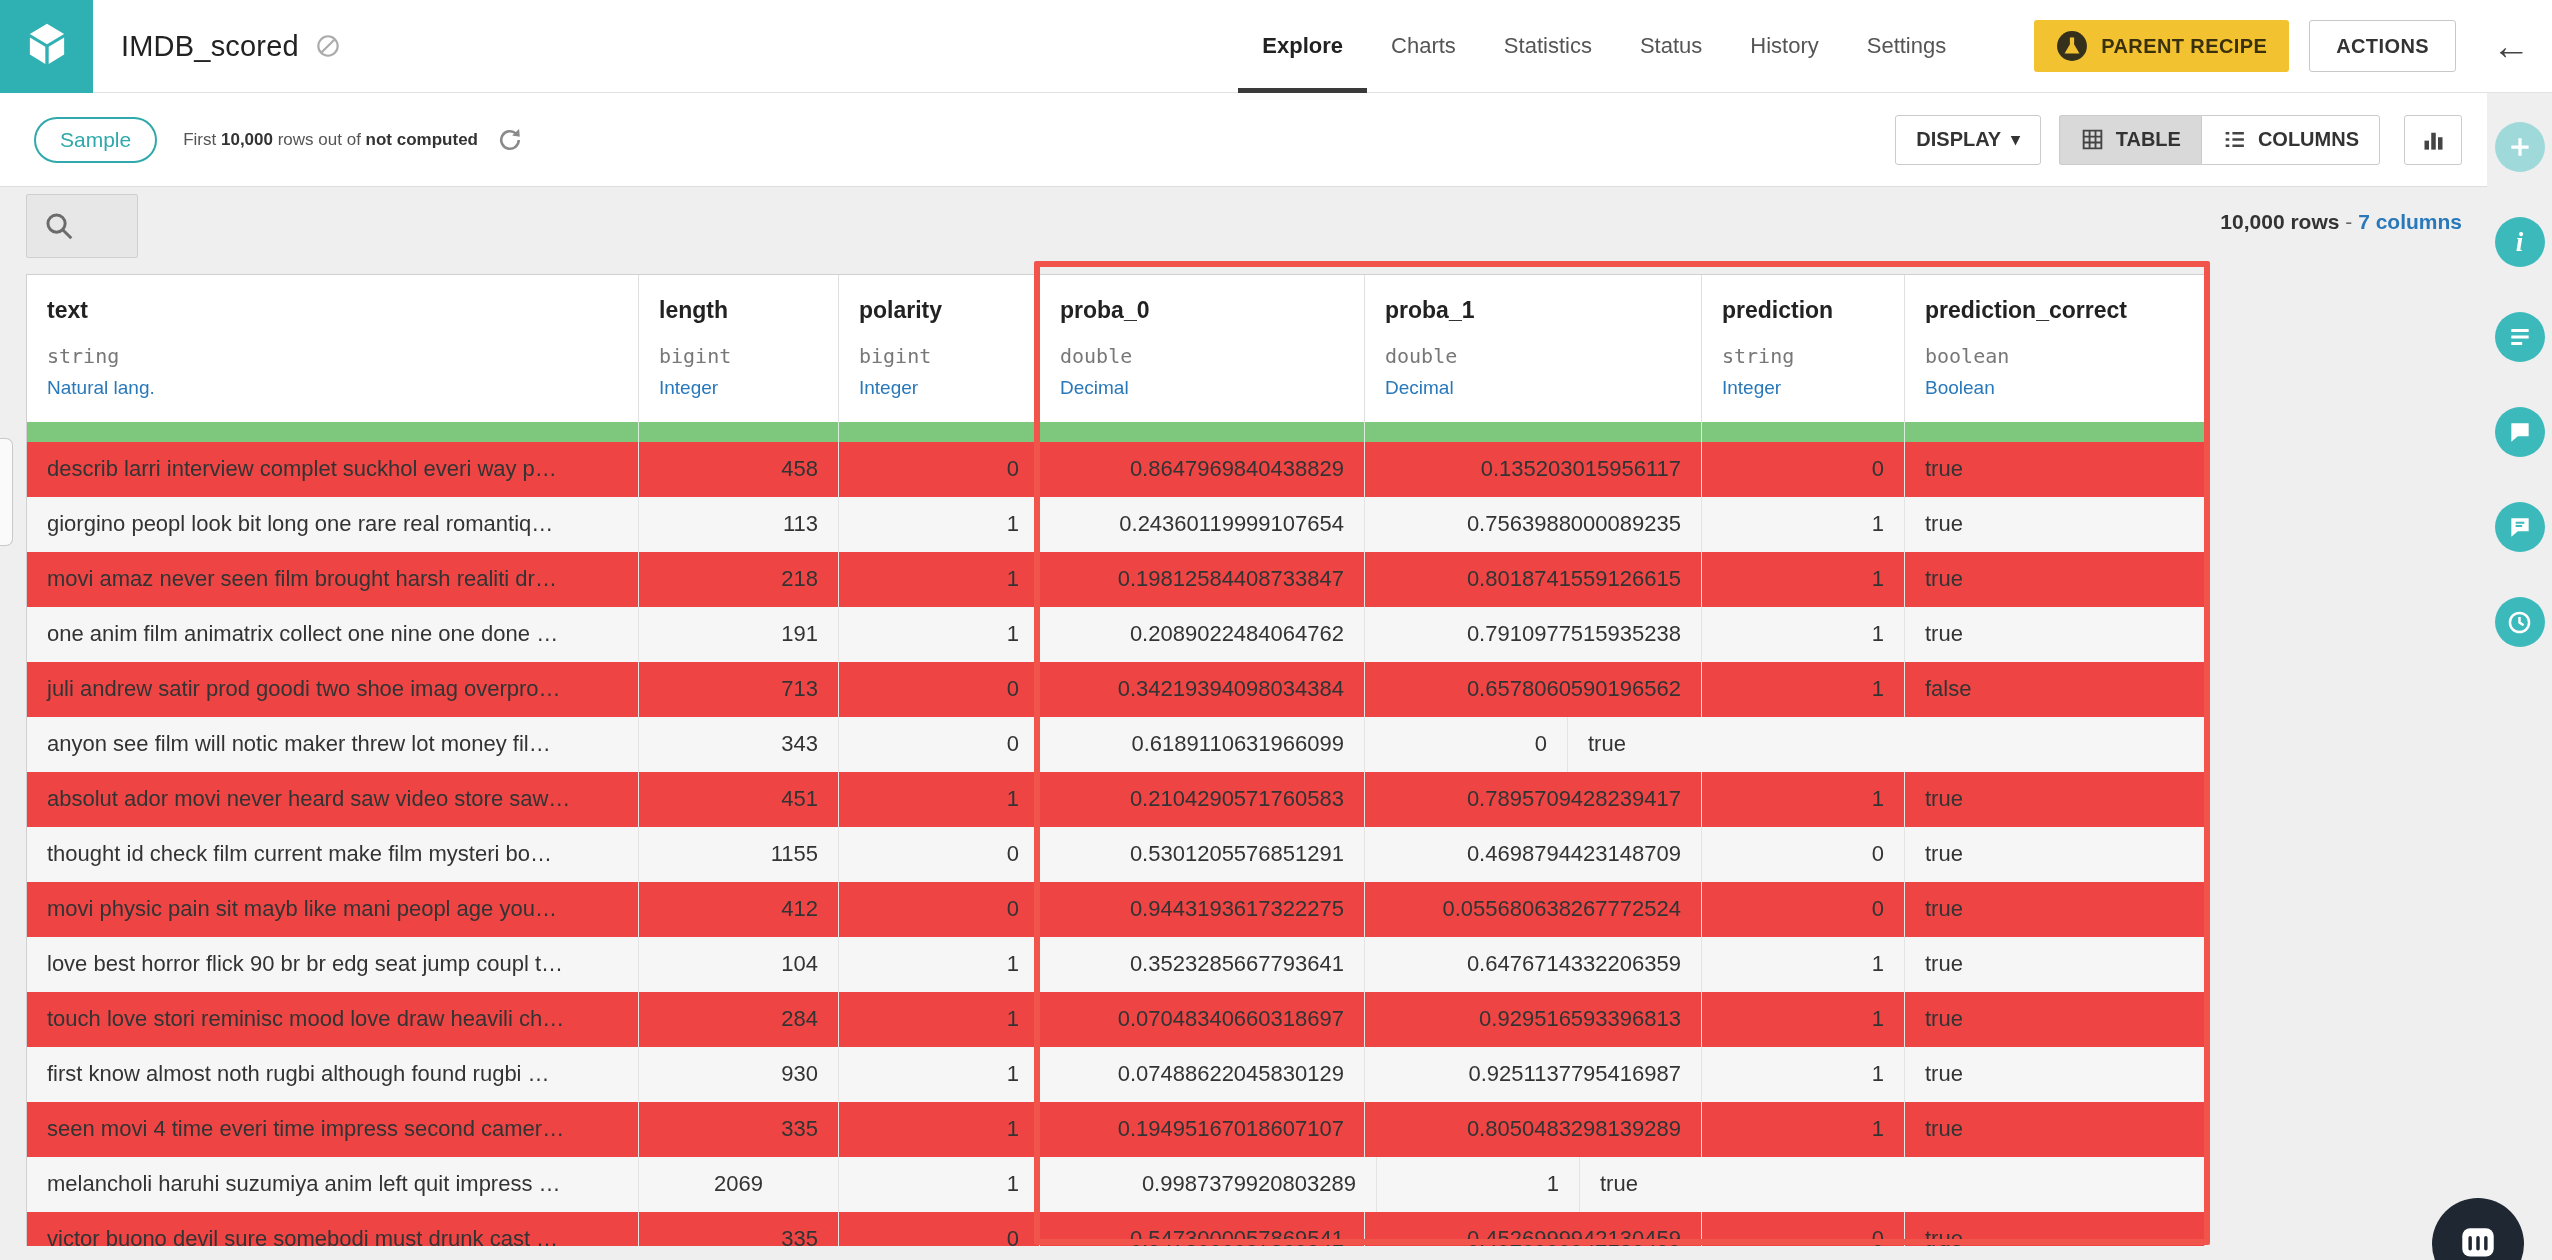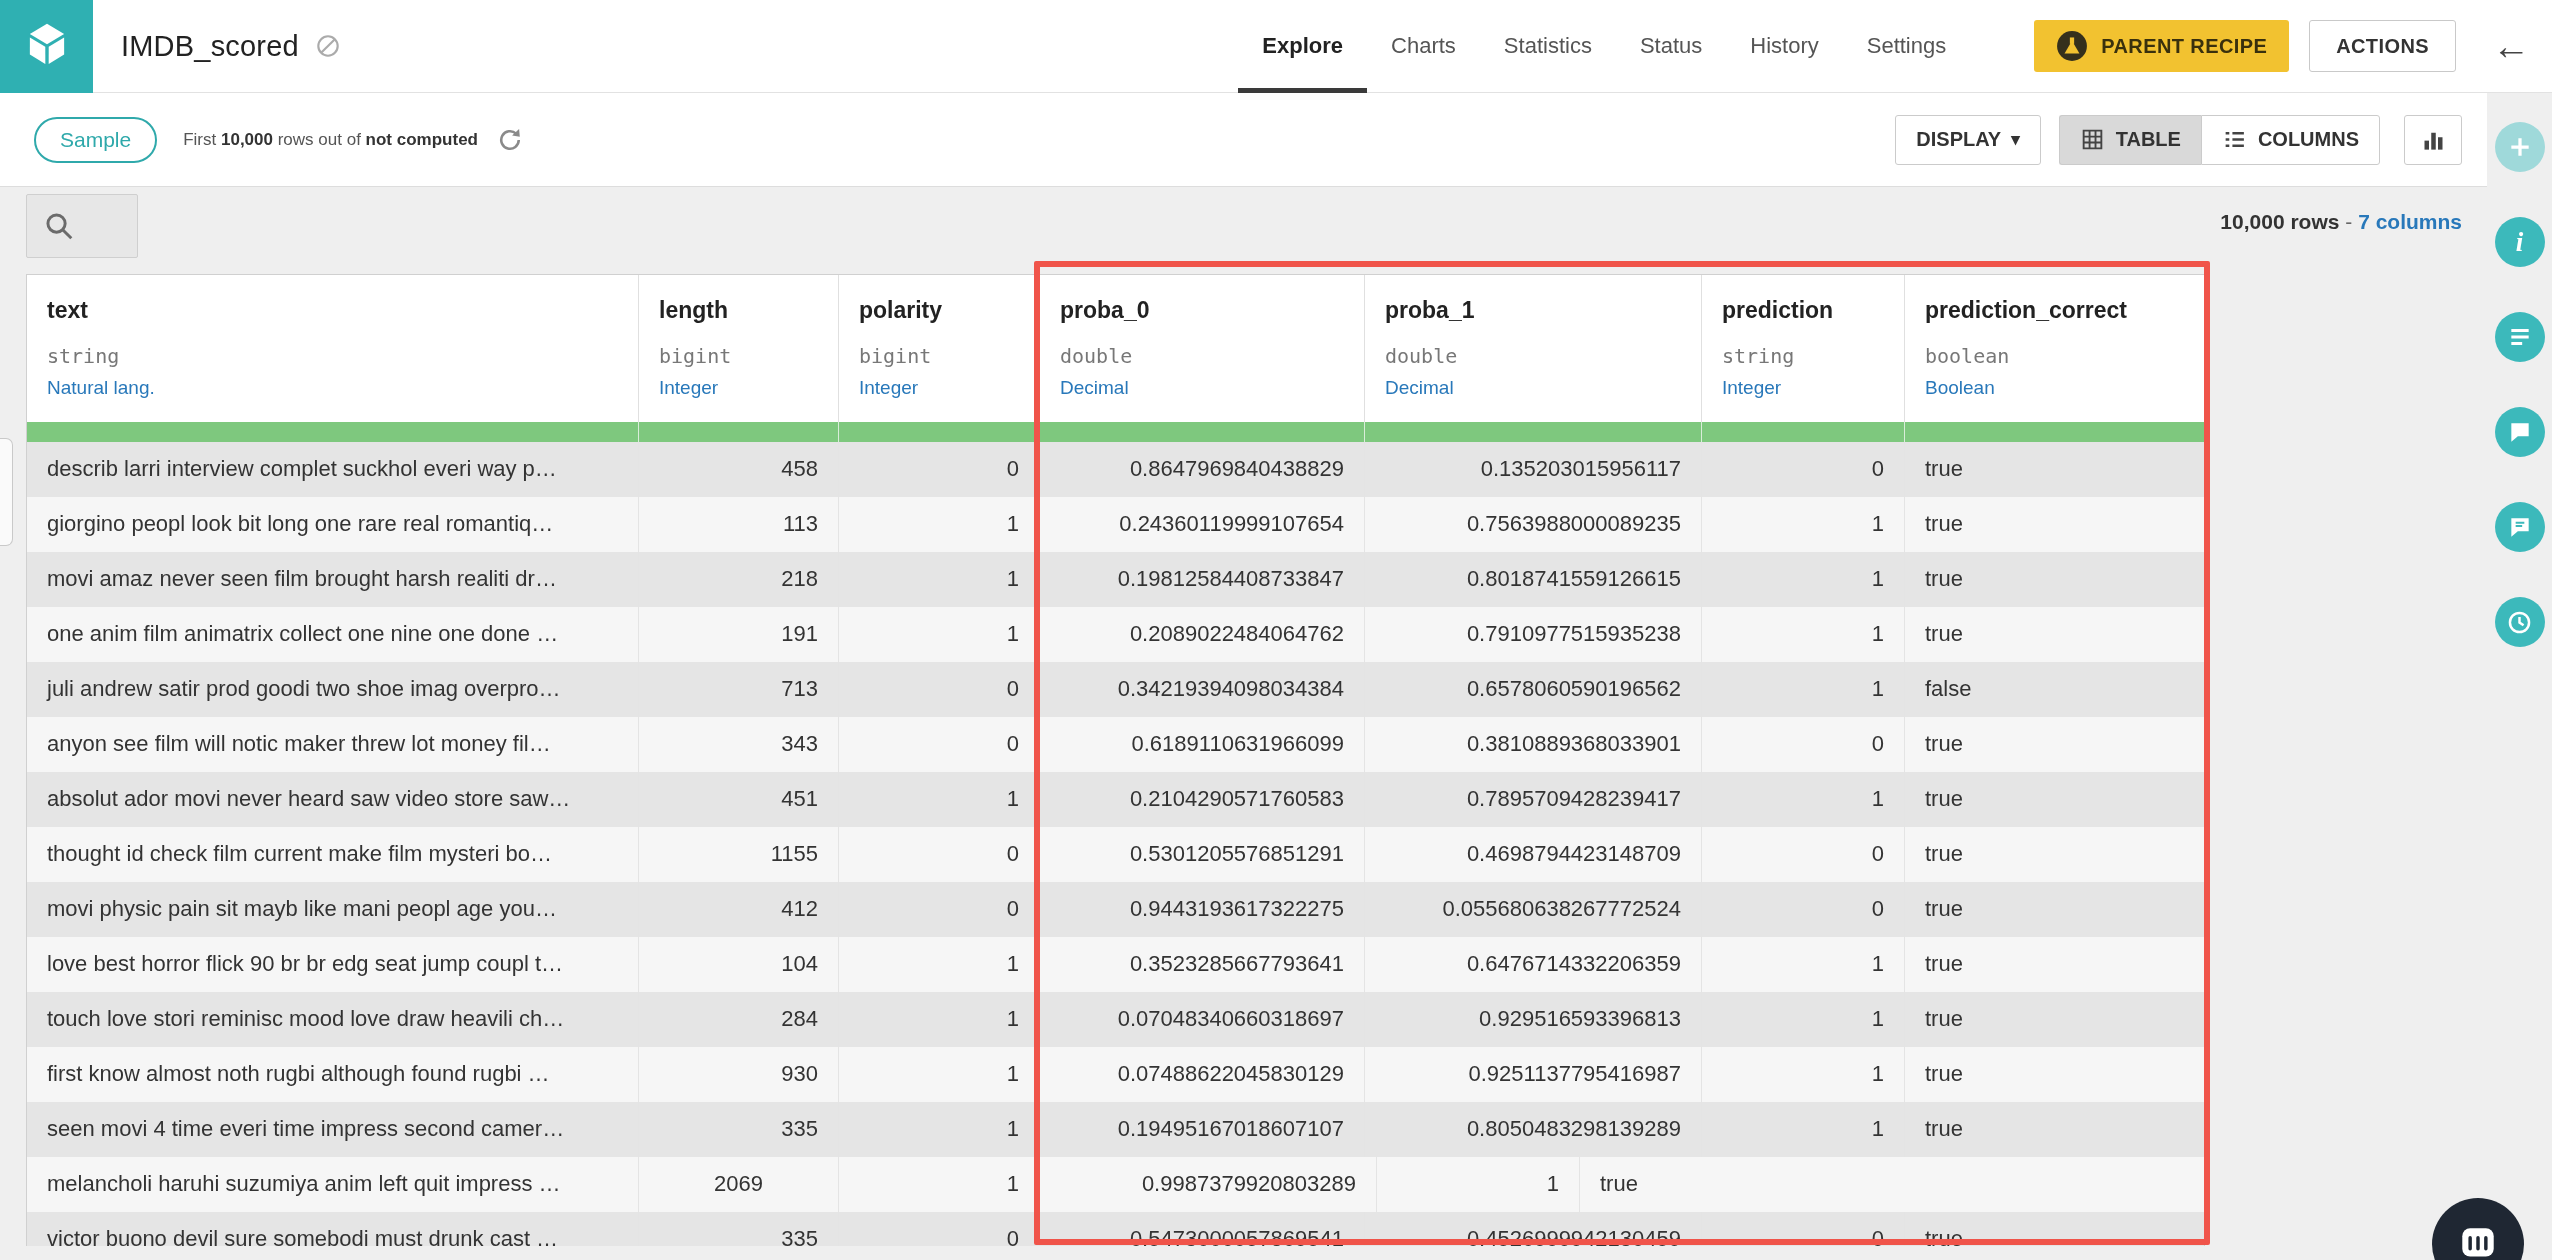--- a/index.html
+++ b/index.html
@@ -107,21 +107,21 @@
   }
   .th:last-child { border-right: none; }
   .th-name { font-size: 23px; font-weight: 700; color: #222; margin-bottom: 20px; white-space: nowrap; }
   .th-type { font-size: 20px; color: #777; font-family: "DejaVu Sans Mono", monospace; margin-bottom: 9px; }
   .th-meaning { font-size: 19px; color: #2878BA; white-space: nowrap; }
 
   .qrow { display: flex; height: 20px; }
   .qcell { background: #7EC87E; border-right: 1px solid #D9EDD9; flex: 0 0 auto; }
   .qcell:last-child { border-right: none; }
 
-  .tbody .tr { display: flex; height: 55px; background: #e5e5e5; }
+  .tbody .tr { display: flex; height: 55px; background: #ef4444; }
   .tbody .tr:nth-child(even) { background: #F6F6F6; }
   .td {
     font-size: 22px; color: #333; line-height: 54px; padding: 0 20px;
     border-right: 1px solid #E4E4E4; white-space: nowrap; overflow: hidden;
     flex: 0 0 auto; cursor: default;
   }
   .td:last-child { border-right: none; }
   .td.align-r { text-align: right; }
 
   
@@ -342,21 +342,20 @@
           <div class="td align-r" style="width: 325px;">0.34219394098034384</div>
           <div class="td align-r" style="width: 337px;">0.6578060590196562</div>
           <div class="td align-r" style="width: 203px;">1</div>
           <div class="td" style="width: 301px;">false</div>
         </div>
         <div class="tr">
           <div class="td" style="width: 612px;">anyon see film will notic maker threw lot money fil…</div>
           <div class="td align-r" style="width: 200px;">343</div>
           <div class="td align-r" style="width: 201px;">0</div>
           <div class="td align-r" style="width: 325px;">0.6189110631966099</div>
-          <div class="td align-r" style="width: 337px;">0.3810889368033901</div>
           <div class="td align-r" style="width: 203px;">0</div>
           <div class="td" style="width: 301px;">true</div>
         </div>
         <div class="tr">
           <div class="td" style="width: 612px;">absolut ador movi never heard saw video store saw…</div>
           <div class="td align-r" style="width: 200px;">451</div>
           <div class="td align-r" style="width: 201px;">1</div>
           <div class="td align-r" style="width: 325px; padding-left: 7px;">0.2104290571760583</div>
           <div class="td align-r" style="width: 337px;">0.7895709428239417</div>
           <div class="td align-r" style="width: 203px;">1</div>

